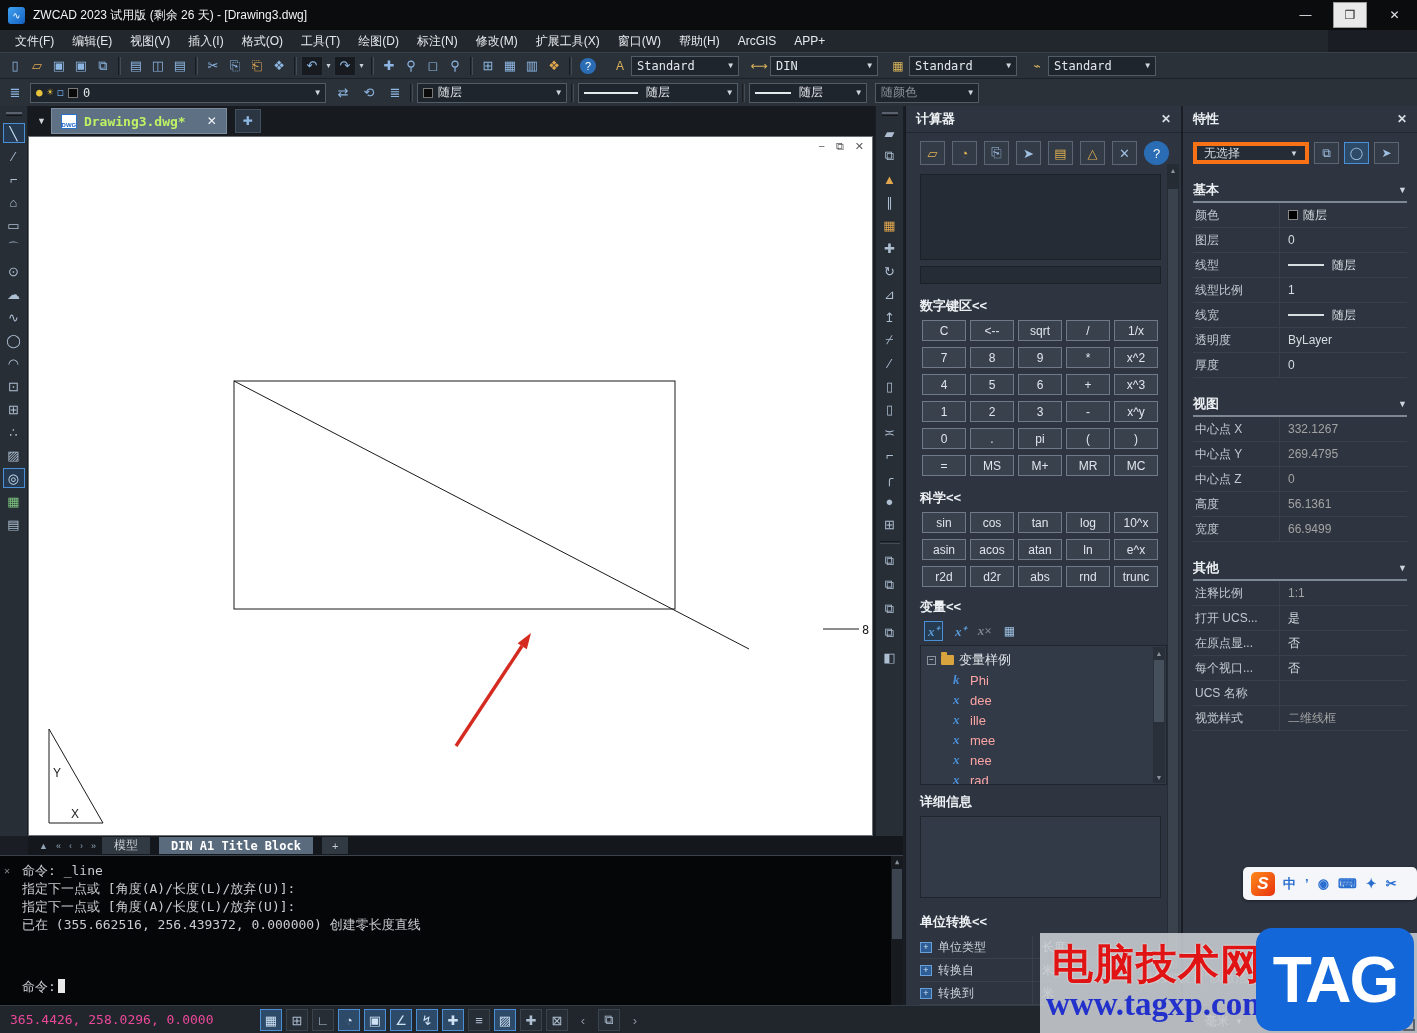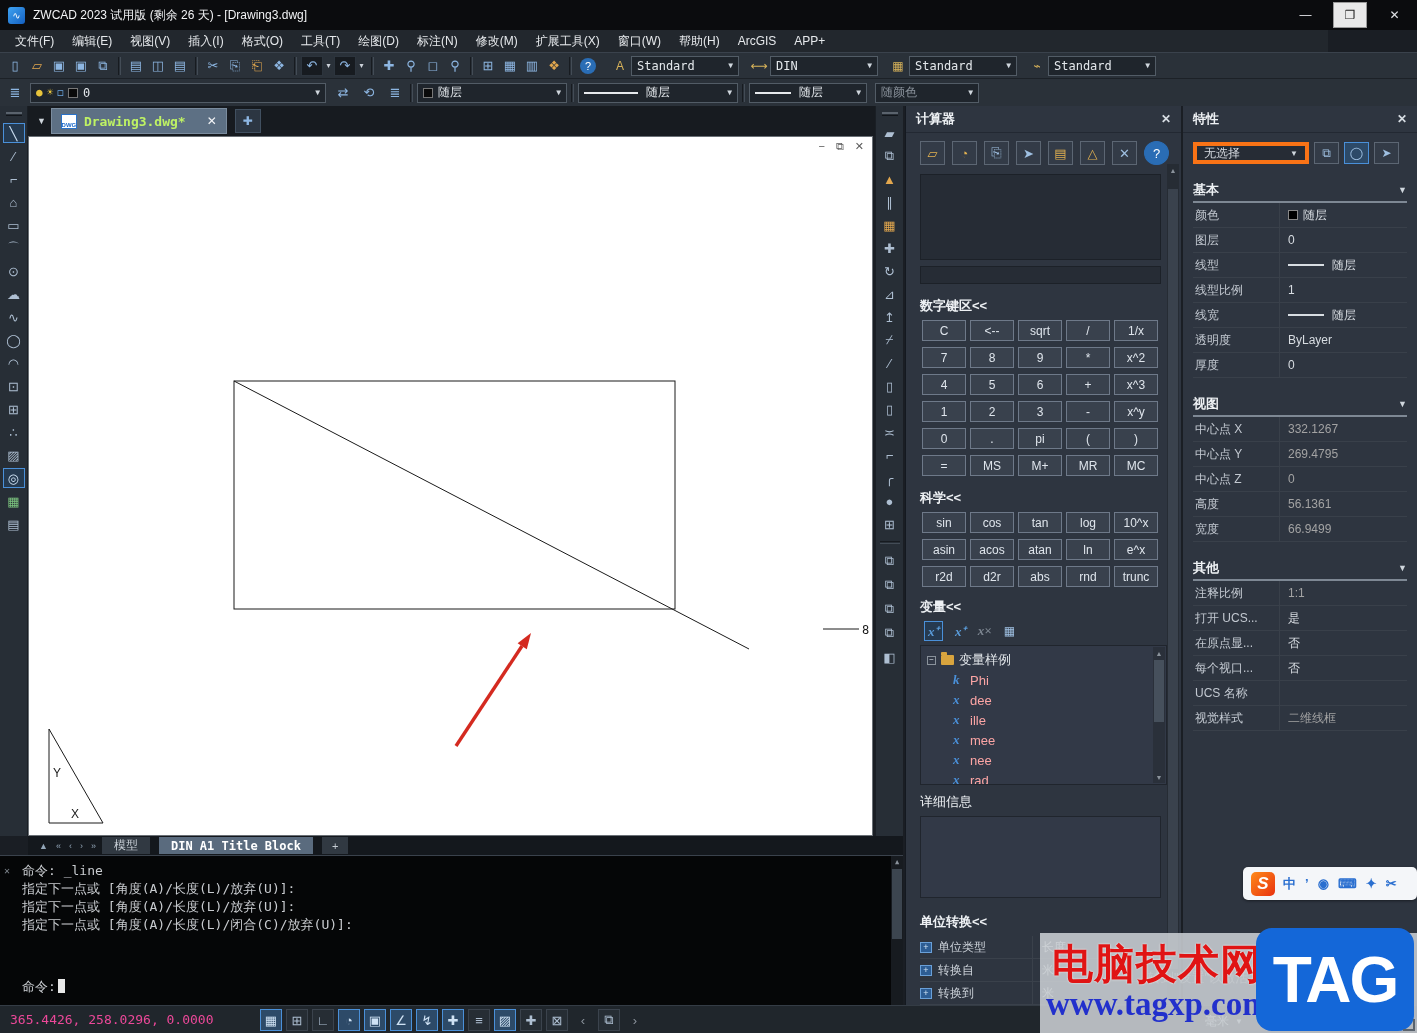--- a/index.html
+++ b/index.html
@@ -398,21 +398,21 @@
   <span class="lt-add">+</span>
 </div>
 
 <div id="cmdpanel">
   <span class="cmd-close">✕</span>
   <div>
 
   <div>命令: _line</div>
       <div>指定下一点或 [角度(A)/长度(L)/放弃(U)]:</div>
       <div>指定下一点或 [角度(A)/长度(L)/放弃(U)]:</div>
-      <div>指定下一点或 [角度(A)/长度(L)/闭合(C)/放弃(U)]:</div>
+      <div>已在 (355.662516, 256.439372, 0.000000) 创建零长度直线</div>
     </div>
   <div class="cmd-prompt-row">
     <span>命令:</span><span class="cursor"></span>
   </div>
   <div class="cmd-scroll">
     <div class="scroll-arrow">▲</div>
     <div class="cmd-thumb"></div>
   </div>
 </div>
 
@@ -531,21 +531,21 @@
           <span class="vi">x</span>
           <span class="vname">rad</span>
         </div>
       </div>
     <div class="tree-scroll">
       <div class="scroll-arrow">▲</div>
       <div class="tree-thumb"></div>
       <div class="scroll-arrow" style="margin-top:auto">▼</div>
     </div>
   </div>
-  <div class="sec-label" style="margin-top:8px;font-weight:normal">详细信息</div>
+  <div class="sec-label" style="margin-top:8px;font-weight:bold">详细信息</div>
   <div class="details-box"></div>
   <div class="sec-label" style="margin-top:15px">单位转换&lt;&lt;</div>
   <div class="units">
 
       <div class="urow">
         <span class="uplus">+</span>
         <span class="ulabel">单位类型</span>
         <span class="uval">长度</span>
       </div>
 

